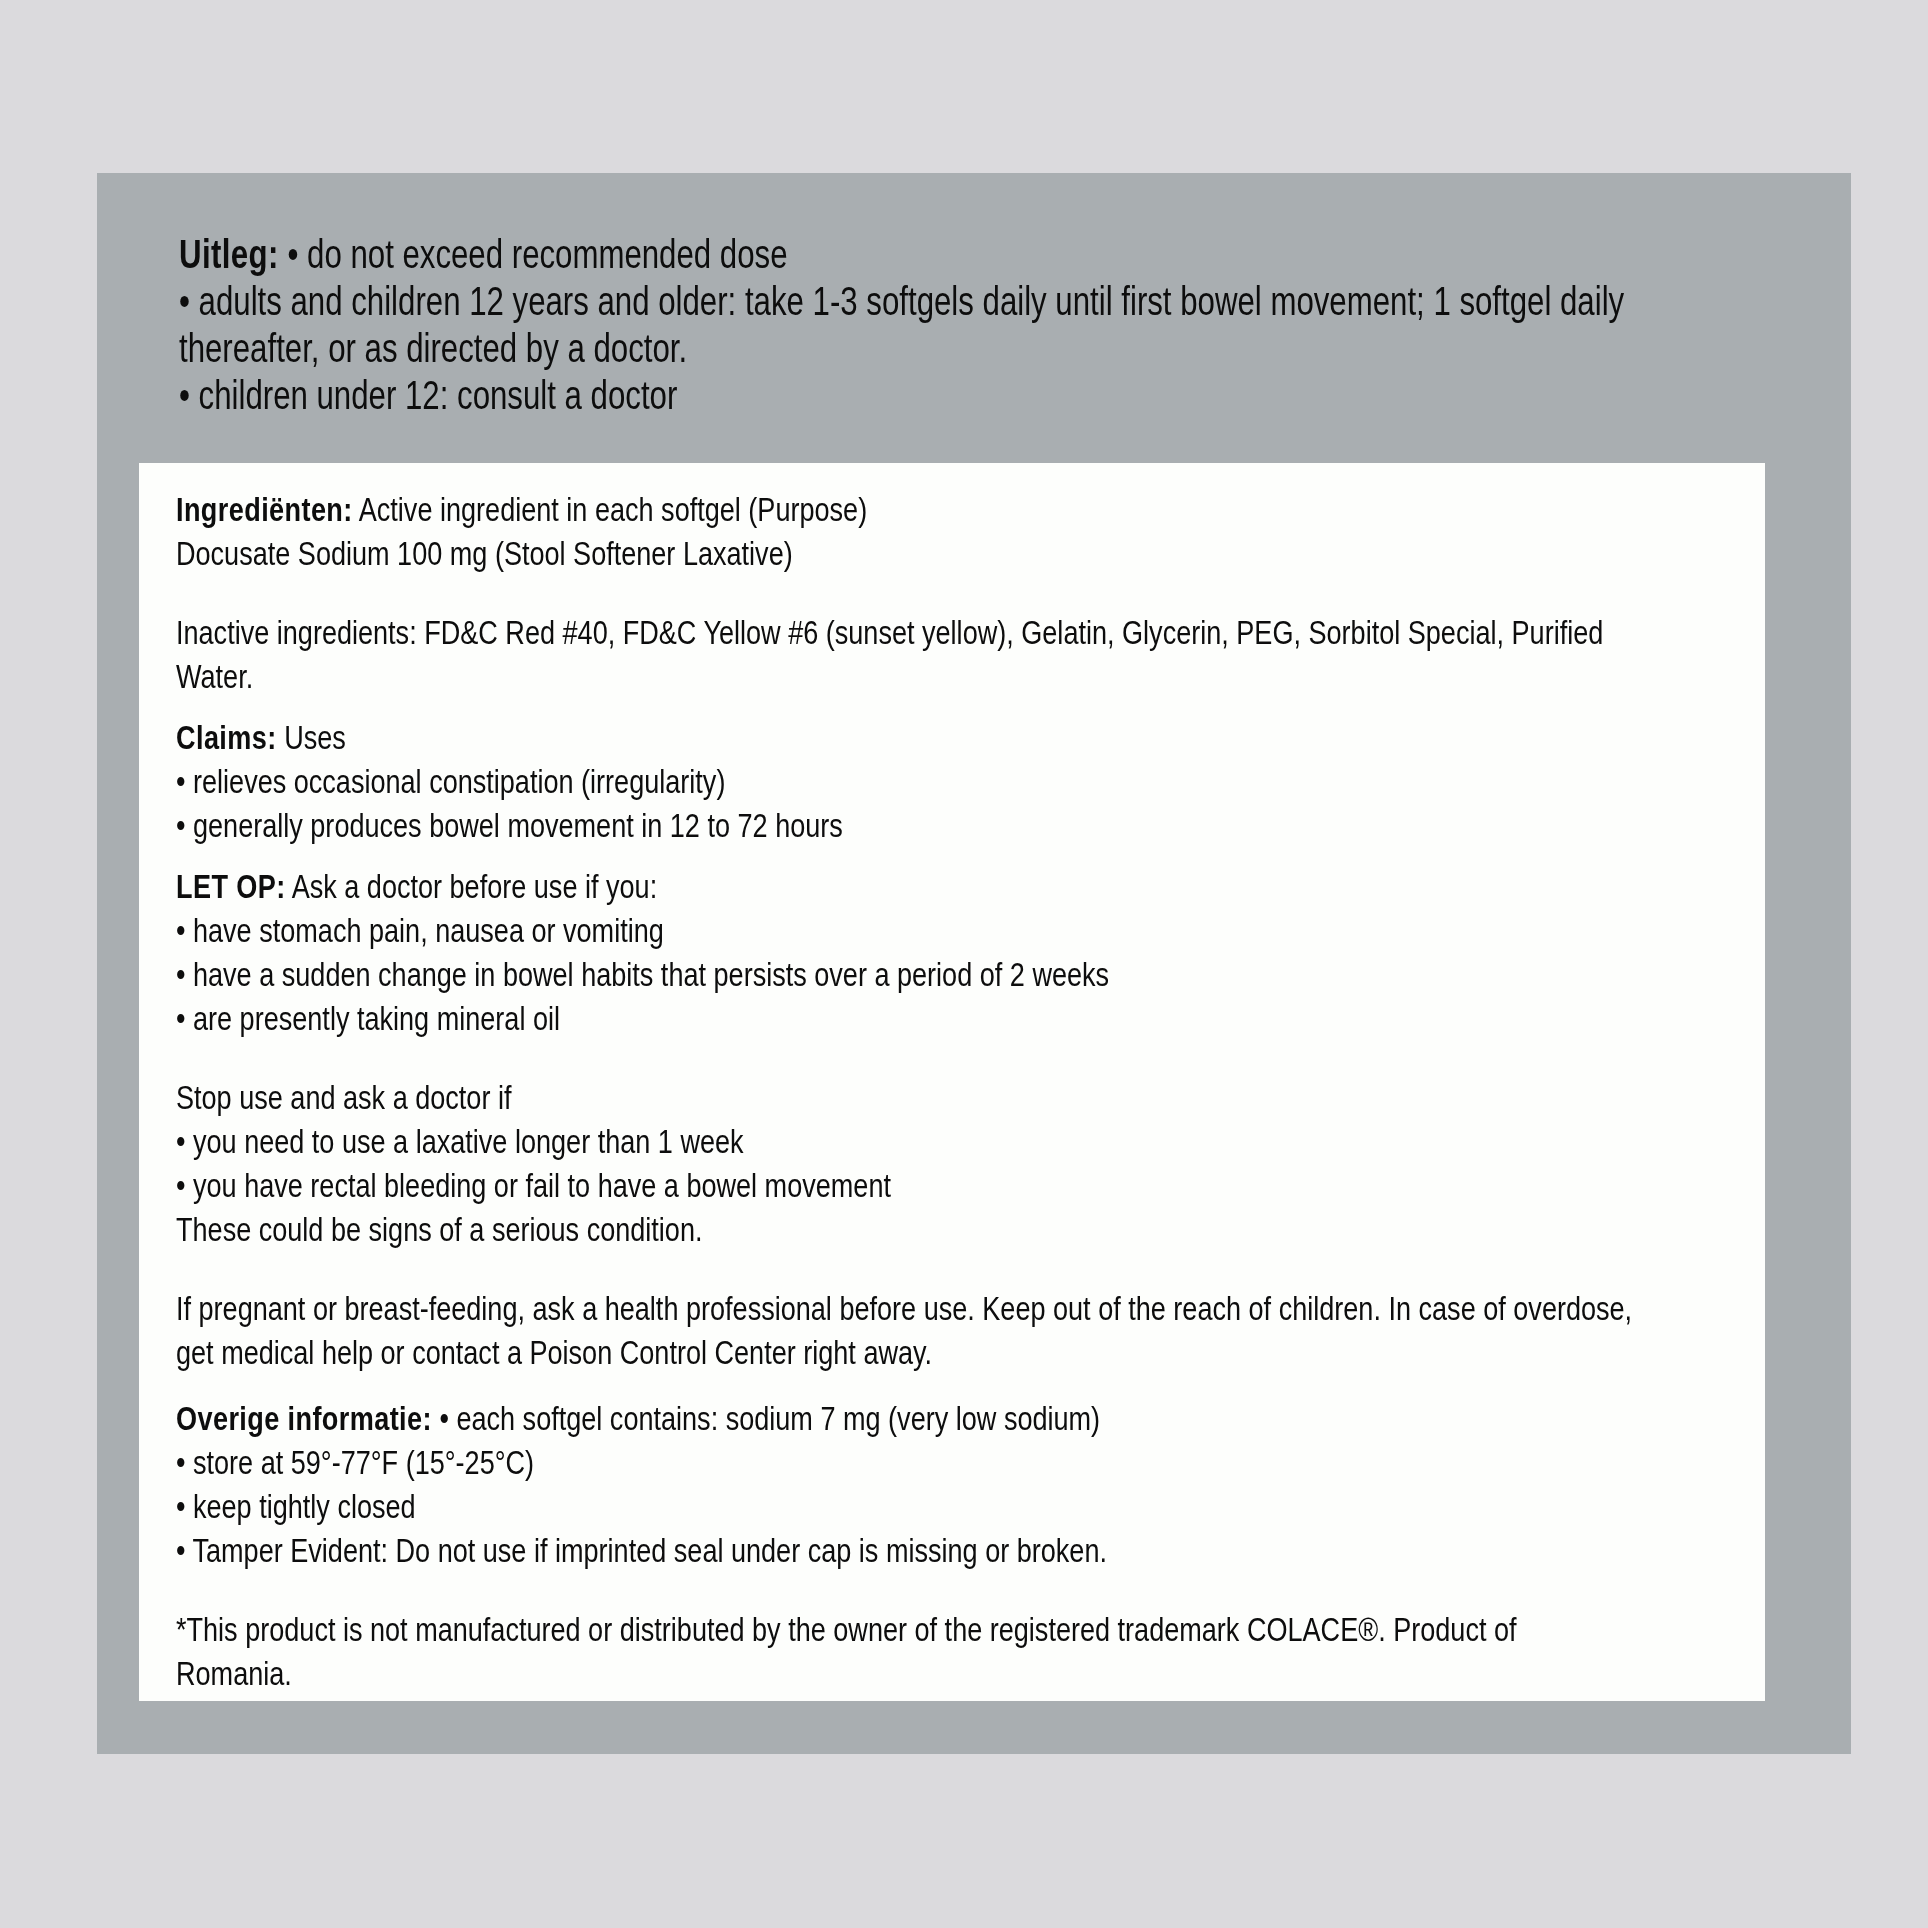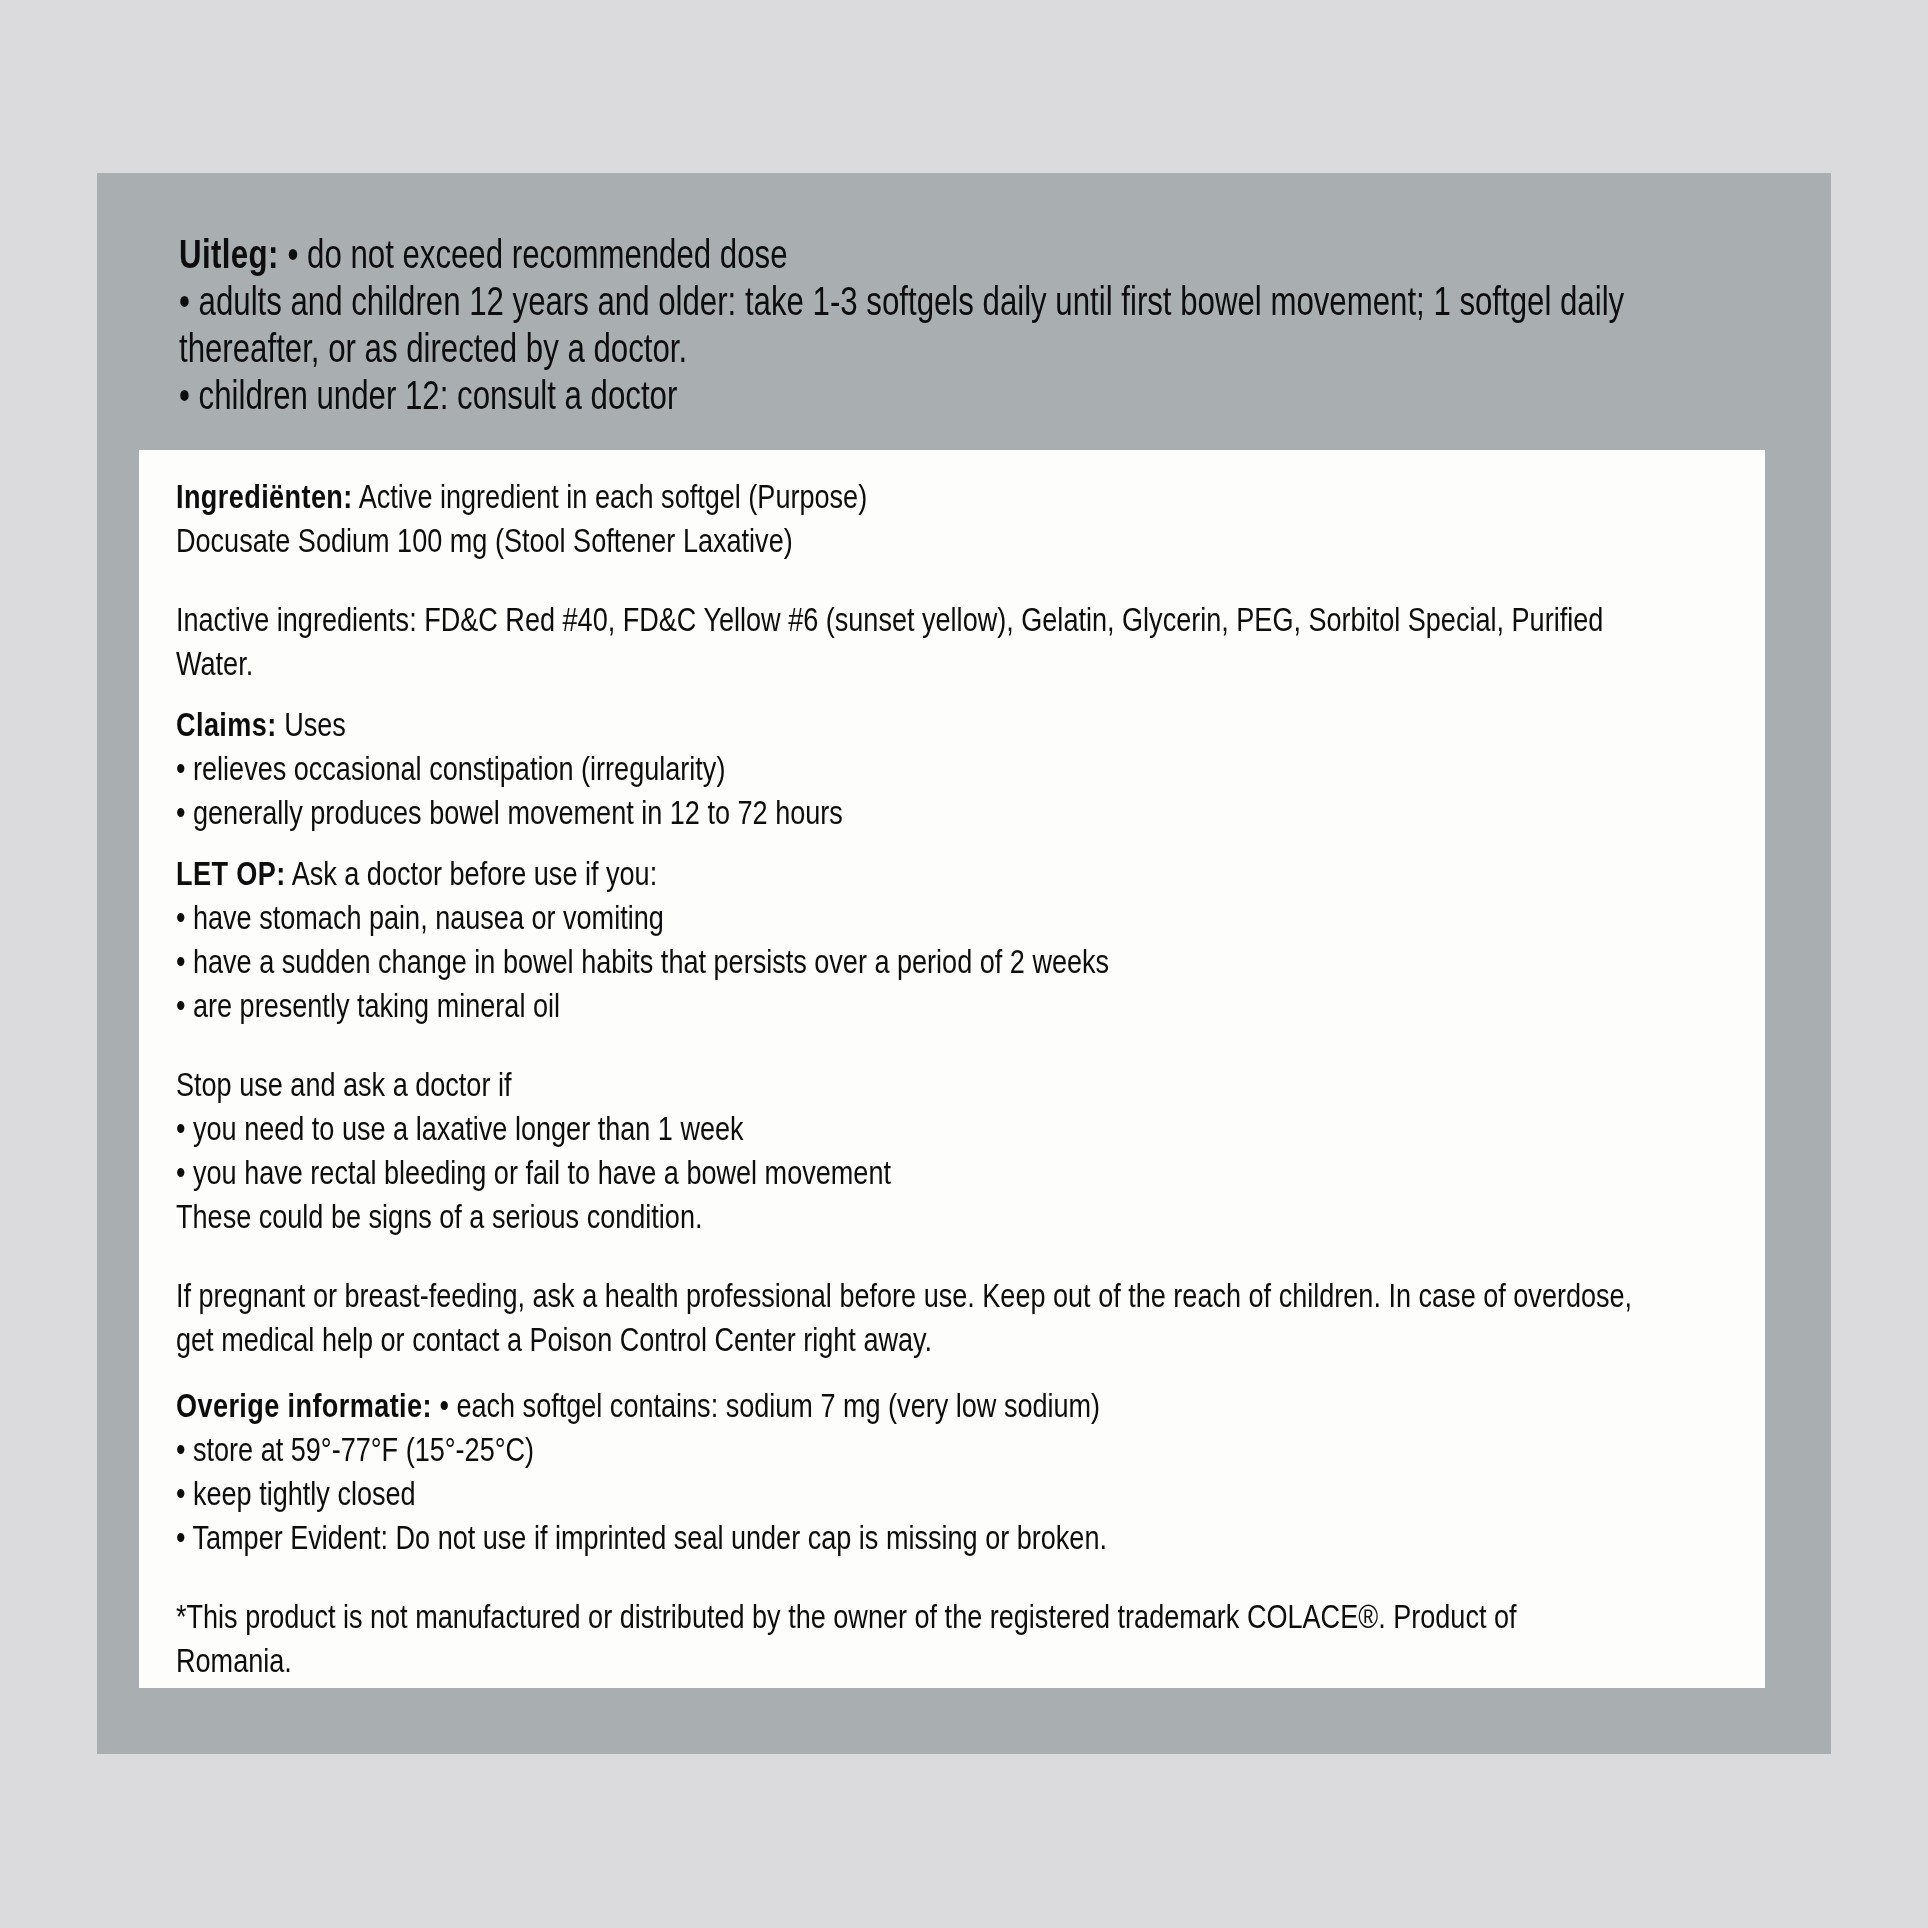--- a/index.html
+++ b/index.html
@@ -15,32 +15,33 @@
     font-family: "Liberation Sans", sans-serif;
     color: var(--text-color);
     position: relative;
     overflow: hidden;
   }
   .panel {
     position: absolute;
     left: 97px; top: 173px;
     width: 1734px; height: 1581px;
     background: var(--panel-bg);
+    padding-left: 20px;
   }
   .dosage {
     position: absolute;
     left: 82px; top: 58px;
     font-size: 40px;
     line-height: 47px;
     transform: scaleX(0.78);
     transform-origin: left top;
   }
   .card {
     position: absolute;
-    left: 42px; top: 277px;
+    left: 42px; top: 290px;
     width: 1626px; height: 1238px;
     background: var(--card-bg);
   }
   .card-text {
     position: absolute;
     left: 37px; top: 24.5px;
     font-size: 33px;
     line-height: 44px;
     transform: scaleX(0.82);
     transform-origin: left top;

